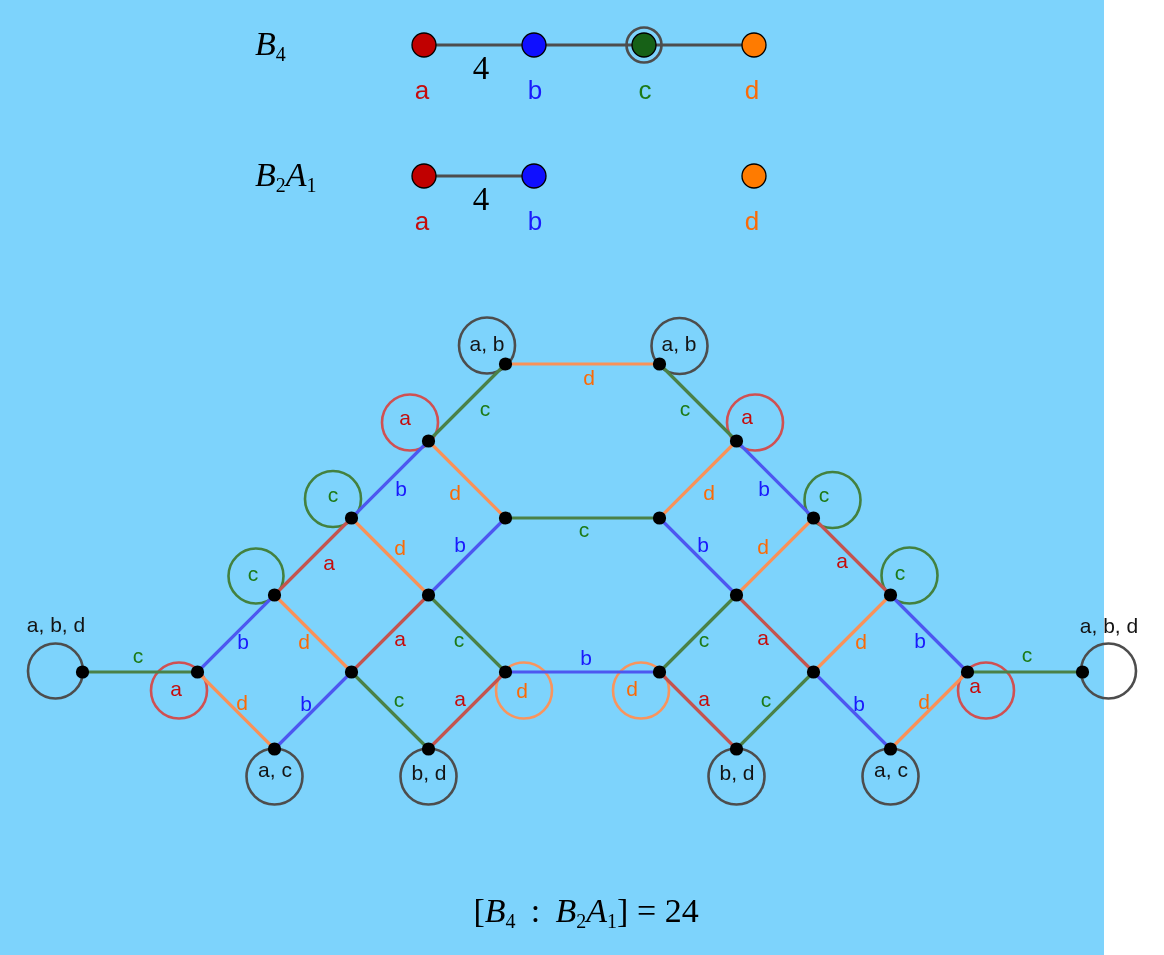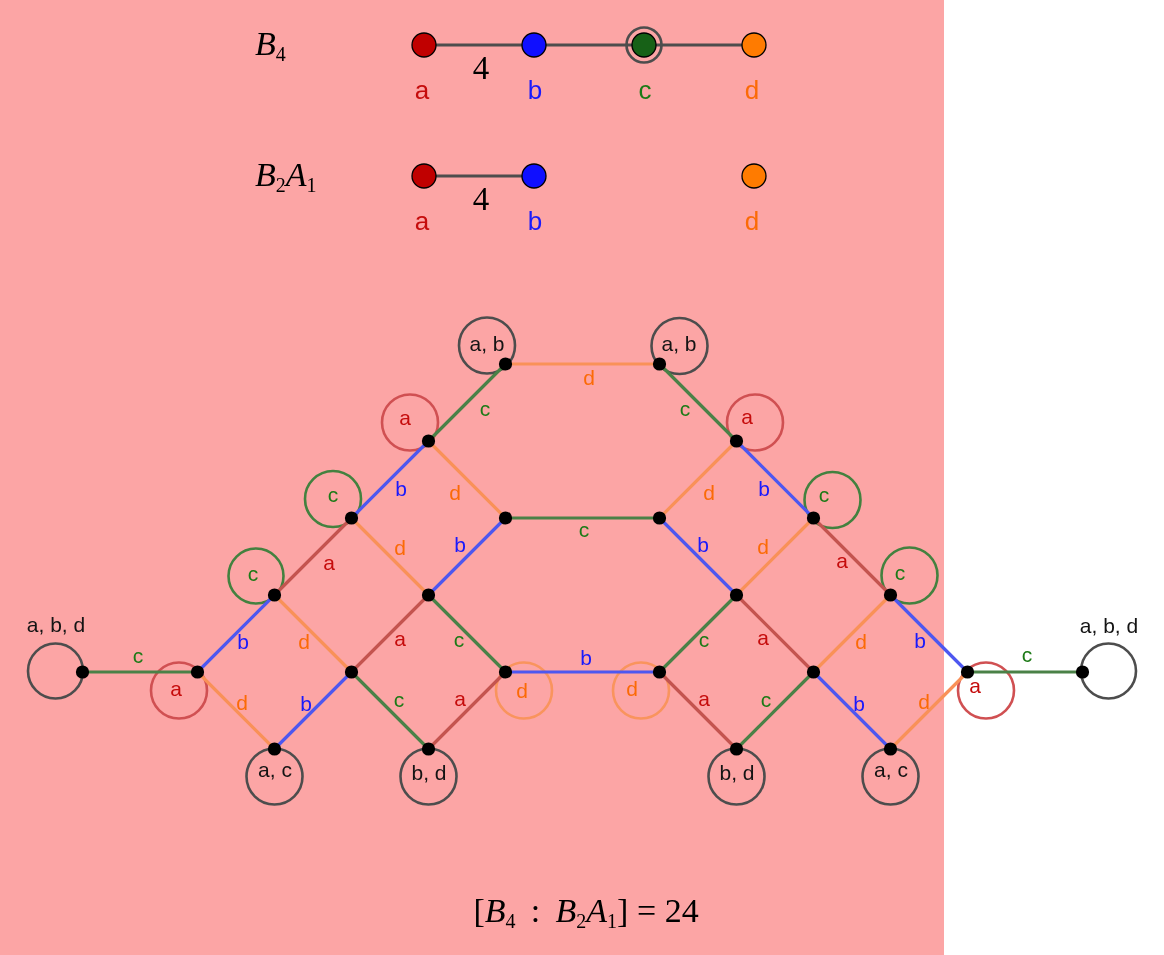--- a/index.html
+++ b/index.html
@@ -6,23 +6,23 @@
     margin: 0;
     padding: 0;
     background: #ffffff;
     width: 1164px;
     height: 955px;
     overflow: hidden;
     font-family: "Liberation Sans", sans-serif;
   }
   #figure-root {
     position: relative;
-    width: 944px;
+    width: 1104px;
     height: 955px;
-    background: #fca5a5;
+    background: #7dd3fc;
   }
   svg { display: block; }
   text { user-select: none; }
   .graph-label {
     font-family: "Liberation Sans", sans-serif;
   }
   .serif-math {
     font-family: "Liberation Serif", serif;
   }
 </style>

